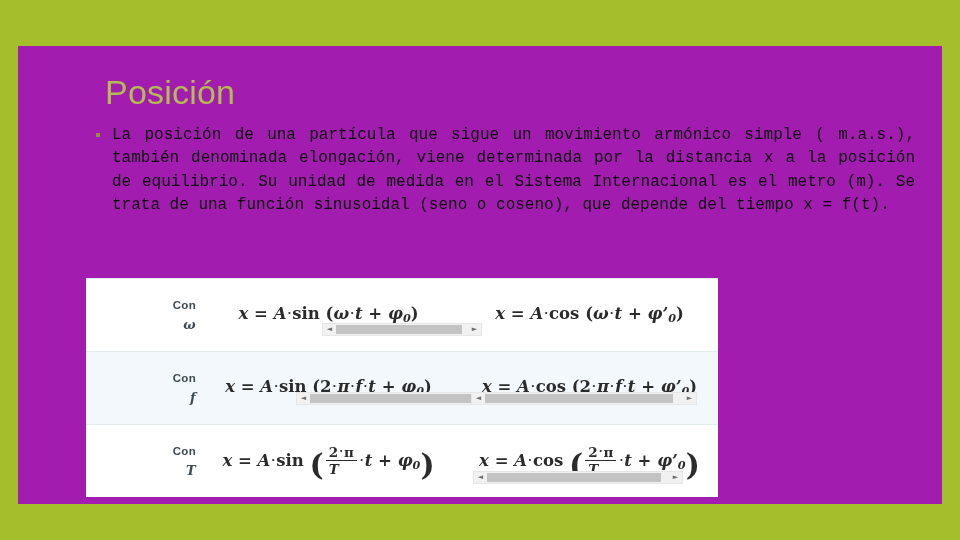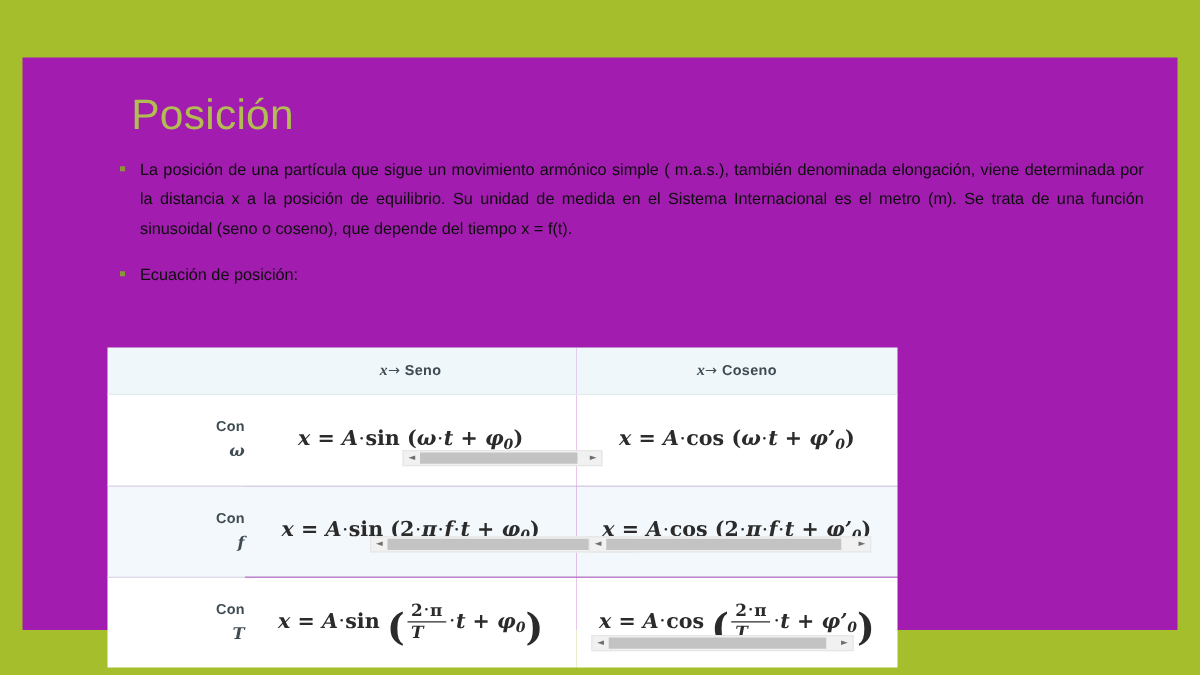--- a/index.html
+++ b/index.html
@@ -50,22 +50,23 @@
   .bullet-list {
     position: absolute;
     left: 72px;
     top: 78px;
     width: 825px;
   }
   .bullet-item {
     position: relative;
     padding-left: 22px;
     color: #0d0d0d;
-    font-size: 13px;
+    font-size: 16px;
     line-height: 23.3px;
+    font-family: Liberation Mono, monospace;
   }
   .bullet-item + .bullet-item { margin-top: 14px; }
   .bullet-mark {
     position: absolute;
     left: 6px;
     top: 9px;
     width: 4px;
     height: 4px;
     background: #8B9639;
   }
@@ -215,46 +216,31 @@
 
     <div class="slide-title">Posición</div>
 
     <div class="bullet-list">
 
       <div class="bullet-item">
         <span class="bullet-mark"></span>
         <span class="bullet-text">La posición de una partícula que sigue un movimiento armónico simple ( m.a.s.), también denominada elongación, viene determinada por la distancia x a la posición de equilibrio. Su unidad de medida en el Sistema Internacional es el metro (m). Se trata de una función sinusoidal (seno o coseno), que depende del tiempo x = f(t).</span>
       </div>
 
-      <div class="bullet-item no-justify">
-        <span class="bullet-mark"></span>
-        <span class="bullet-text">Ecuación de posición:</span>
-      </div>
 
     </div>
 
     <table class="formula-table">
       <colgroup>
         <col class="col-label">
         <col class="col-sin">
         <col class="col-cos">
       </colgroup>
 
       <tbody>
-          <tr class="thead-row">
-        <th></th>
-        <th>
-          <span class="math-i">x</span><span class="arrow-glyph">→</span>
-          <span>Seno</span>
-        </th>
-        <th>
-          <span class="math-i">x</span><span class="arrow-glyph">→</span>
-          <span>Coseno</span>
-        </th>
-      </tr>
 
       <tr class="body-row row-white row-sep">
         <td class="con-cell">
           <span>Con</span>
           <span class="con-sym">ω</span>
         </td>
         <td class="formula-cell">
           <span class="math">
             <span class="v">x</span> <span class="op">=</span> <span class="v">A</span><span class="dot">·</span><span class="fn">sin</span> (<span class="v">ω</span><span class="dot">·</span><span class="v">t</span> + <span class="v">φ</span><sub>0</sub>)
           </span>

